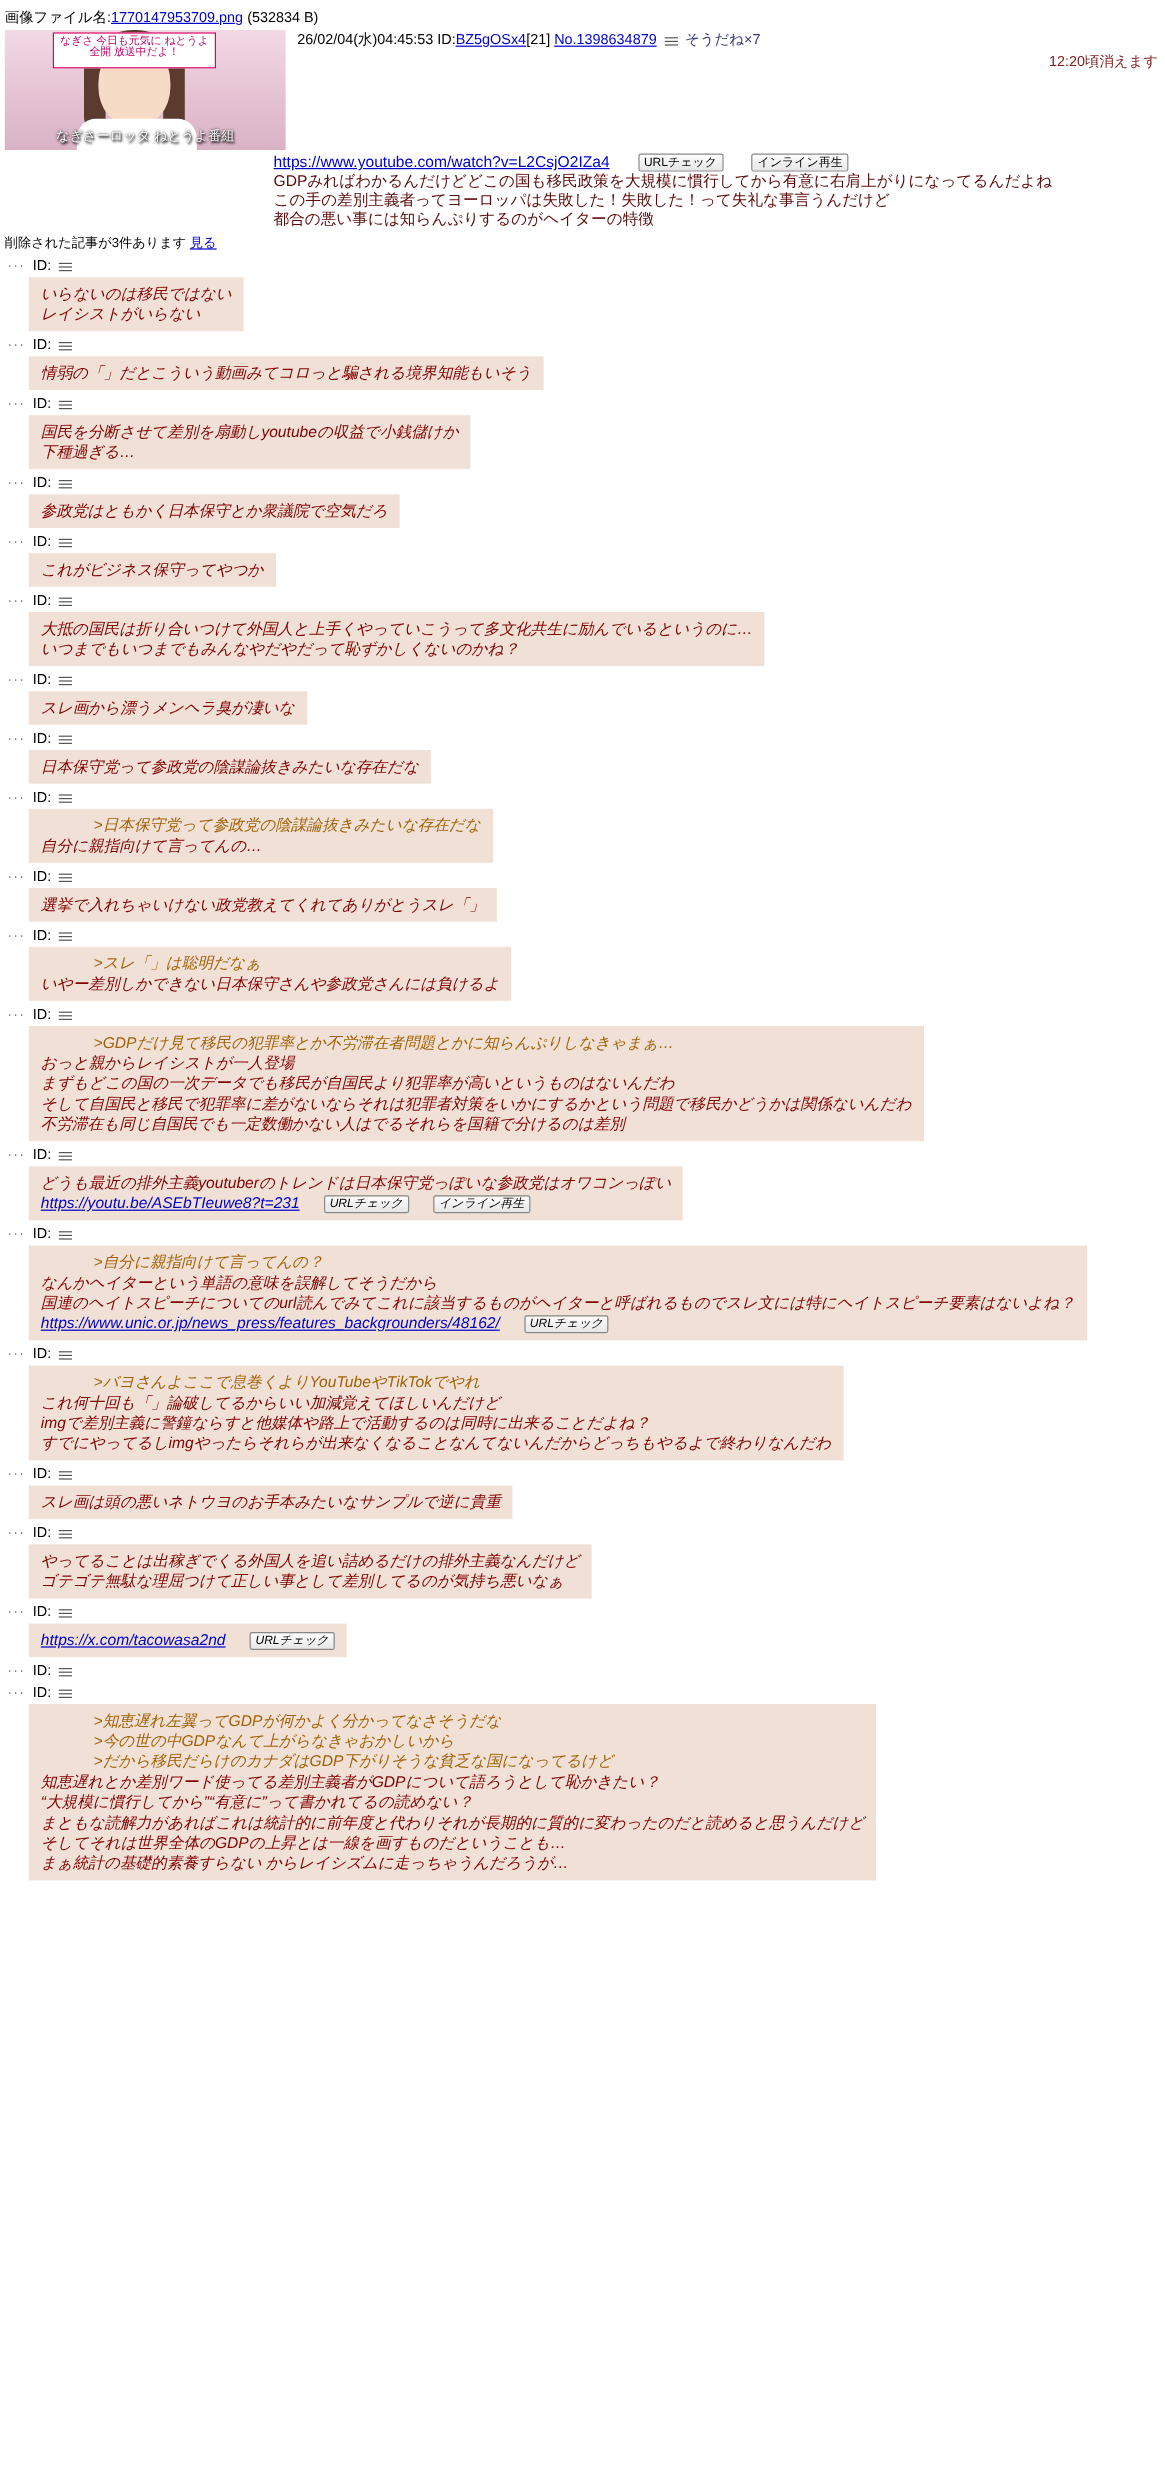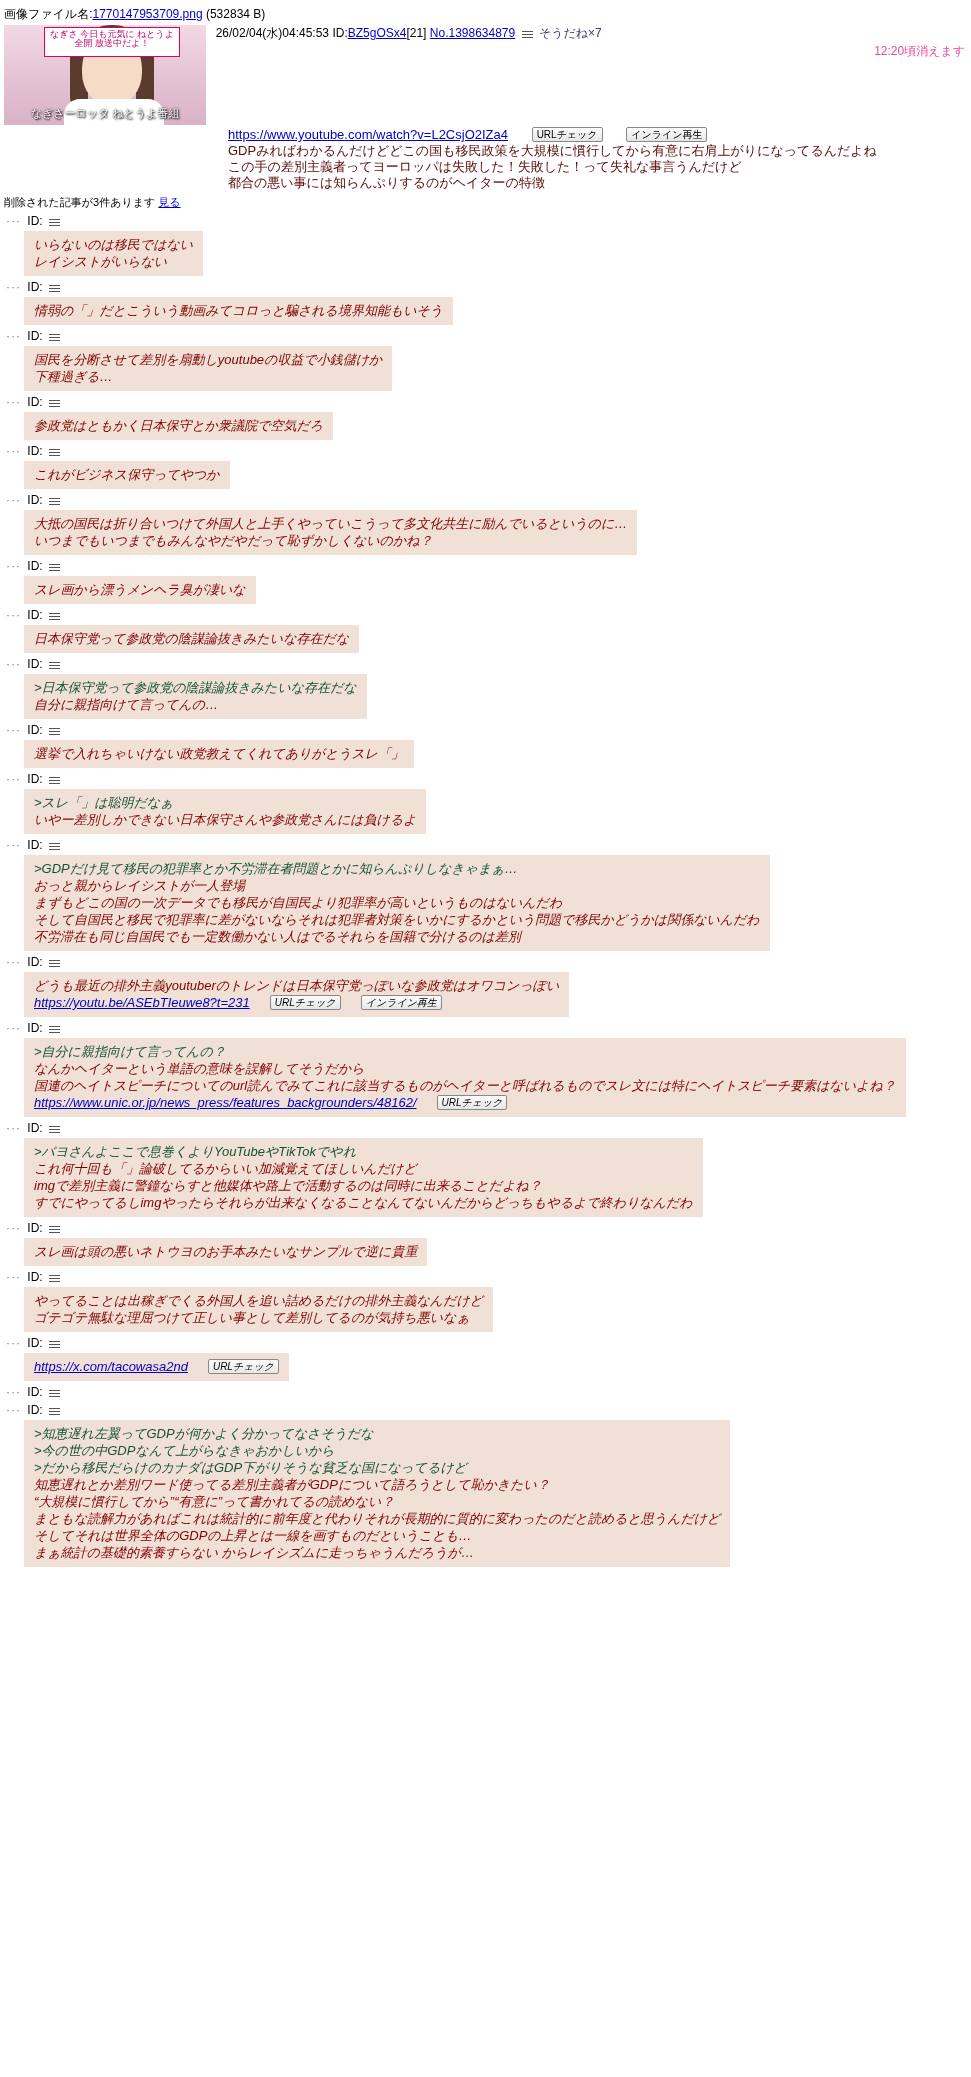--- a/index.html
+++ b/index.html
@@ -11,21 +11,21 @@
   }
   a{color:#0000cc;text-decoration:underline;}
   .page{width:971px;position:relative;padding:4px 0 0 0;box-sizing:border-box;}
 
   
   .imgline{font-size:12px;padding:2px 0 2px 4px;}
   .imgline .lbl{color:#000;}
   .imgline .size{color:#000;}
   .head-wrap{position:relative;padding-left:4px;}
   .thumb{
-    width:202px;height:100px;
+    width:234px;height:100px;
     background:linear-gradient(180deg,#f2d9e4 0%,#e7c6d6 45%,#d9b2c6 100%);
     border:0;display:inline-block;vertical-align:top;position:relative;overflow:hidden;
   }
   .thumb .face{
     position:absolute;left:78px;top:8px;width:60px;height:72px;border-radius:50% 50% 45% 45%;
     background:#f6dcc7;
   }
   .thumb .hair{
     position:absolute;left:68px;top:0px;width:80px;height:56px;border-radius:40px 40px 18px 18px;
     background:#5b3b2e;
@@ -43,21 +43,21 @@
     position:absolute;left:40px;top:2px;width:136px;height:30px;background:#fff;border:1px solid #d06;
     color:#c0006a;font-size:9px;line-height:9px;text-align:center;padding:2px;box-sizing:border-box;
   }
   .thumb .cap{
     position:absolute;left:0;bottom:4px;width:100%;text-align:center;color:#ffffff;font-size:11px;
     text-shadow:0 0 2px #000,1px 1px 2px #000;
   }
   .head-meta{display:inline-block;vertical-align:top;padding-left:6px;font-size:12px;}
   .head-meta .row1{white-space:nowrap;}
   .sodane{color:#3a3a7a;}
-  .timestamp-right{position:absolute;right:6px;top:18px;font-size:12px;color:#ec4899;}
+  .timestamp-right{position:absolute;right:6px;top:18px;font-size:12px;color:#7f1d1d;}
   .menu-ico{display:inline-block;width:11px;height:9px;vertical-align:-1px;margin:0 3px;}
   .menu-ico i{display:block;height:1px;background:#555;margin:2px 0;}
   .head-body{margin-left:224px;padding-top:2px;font-size:13px;color:#5a0a0a;}
   .head-body .line{line-height:16px;}
   .btn{
     display:inline-block;border:1px solid #888;background:linear-gradient(#fdfdfd,#e6e6e6);
     font-size:10px;line-height:11px;padding:1px 4px;margin-left:20px;color:#000;border-radius:2px;vertical-align:1px;
     cursor:pointer;white-space:nowrap;
   }
   .deleted{font-size:11px;padding:4px 0 2px 4px;color:#000;}
@@ -74,21 +74,21 @@
     background:#f0e0d6;
     color:#800000;
     margin:3px 0 0 24px;
     padding:5px 10px 6px 10px;
     font-size:13px;
     line-height:17px;
     white-space:pre-wrap;
     font-style:italic;
   }
   .rbody a{color:#0000cc;}
-  .quote{color:#14532d;}
+  .quote{color:#a16207;margin-left:44px;}
   .rbody .ln{display:block;}
 </style>
 </head>
 <body>
 
 <div class="page">
 
   <div class="imgline">
     <span class="lbl">画像ファイル名:</span><a href="#">1770147953709.png</a>
     <span class="size">(532834 B)</span>

